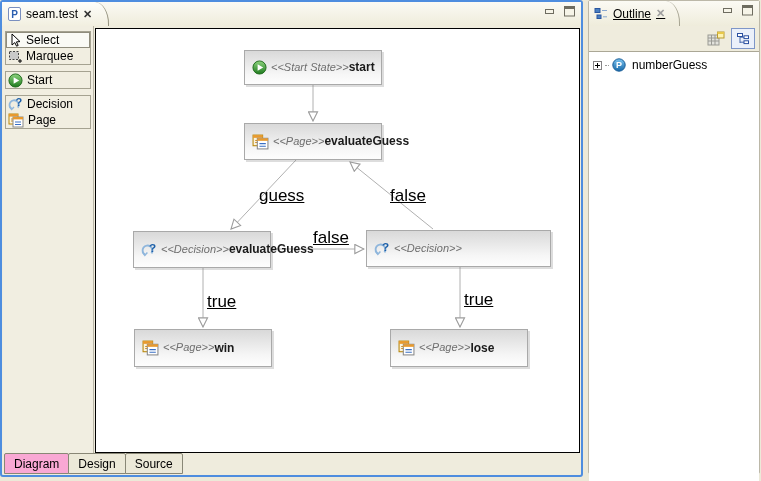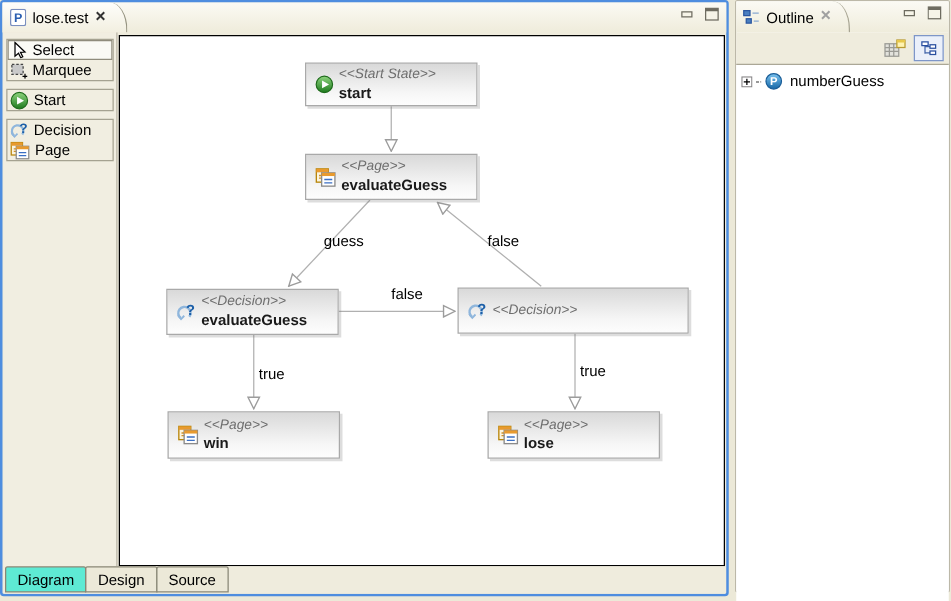--- a/index.html
+++ b/index.html
@@ -68,25 +68,25 @@
   .node {
     position: absolute;
     display: flex; align-items: center;
     padding-left: 7px;
     background: linear-gradient(#D9D9D9, #F6F6F6 70%, #FDFDFD);
     border: 1px solid #A9A9A9;
     box-shadow: 2px 2px 0 rgba(120,120,120,0.25);
     cursor: default;
   }
   .node-icon { margin-right: 4px; display: flex; }
-  .node-text { flex: 1; display: flex; flex-direction: column; align-items: flex-start; line-height: 1.25; }
+  .node-text { flex: 1; display: flex; flex-direction: row; align-items: center; line-height: 1.25; }
   .stereotype { font-style: italic; color: #6E6E6E; font-size: 11px; white-space: nowrap; }
   .node-name { font-weight: bold; color: #1A1A1A; font-size: 12px; white-space: nowrap; }
 
-  .tlabel { position: absolute; font-size: 12px; color: #000; white-space: nowrap; }
+  .tlabel { position: absolute; font-size: 17px; color: #000; white-space: nowrap; text-decoration: underline; }
 
   
   .n-start  { left: 148px; top: 21px;  width: 138px; height: 35px; }
   .n-dguess { left: 148px; top: 94px;  width: 138px; height: 37px; }
   .n-eguess { left: 37px;  top: 202px; width: 138px; height: 37px; }
   .n-erem   { left: 270px; top: 201px; width: 185px; height: 37px; }
   .n-win    { left: 38px;  top: 300px; width: 138px; height: 38px; }
   .n-lose   { left: 294px; top: 300px; width: 138px; height: 38px; }
 
   .l-guess  { left: 163px; top: 157px; }
@@ -100,40 +100,41 @@
     position: absolute; left: 1px; right: 1px; bottom: 0; height: 22px;
     display: flex; align-items: flex-start; padding-left: 1px;
     background: #EFECDD;
   }
   .btab {
     height: 21px; padding: 3px 9px 0 9px;
     border: 1px solid #898776;
     border-top-left-radius: 2px; border-top-right-radius: 2px;
     background: #ECE9D8; margin-right: -1px; cursor: pointer;
   }
-  .btab.selected { background: #5eead4; position: relative; z-index: 2; }
+  .btab.selected { background: #f9a8d4; position: relative; z-index: 2; }
 
   
   .outline-group {
     position: absolute; left: 588px; top: 0;
     width: 172px; height: 474px;
     border: 1px solid #BCB8A8;
     border-radius: 2px;
     background: #FFFFFF;
   }
   .outline-tabrow {
     position: relative; height: 25px;
     background: linear-gradient(#FBFAF4, #EFECDB);
   }
   .otab {
     position: absolute; left: 0; top: 0; height: 25px;
     display: flex; align-items: center; gap: 5px;
     padding: 0 14px 0 5px;
     border-right: 1px solid #A8A593;
     border-top-right-radius: 14px 22px;
+    text-decoration: underline;
   }
   .otab .tab-close { color: #A0A0A0; }
   .outline-toolbar {
     height: 26px; background: #EFECDD;
     border-bottom: 1px solid #ABA796;
     display: flex; justify-content: flex-end; align-items: center;
     gap: 3px; padding-right: 4px;
   }
   .tool-btn { width: 24px; height: 21px; display: flex; align-items: center; justify-content: center; cursor: pointer; }
   .tool-btn.pressed { border: 1px solid #7E96C8; background: #EBF0FA; }
@@ -162,21 +163,21 @@
 </svg>
 
 <div class="editor-group">
 
   <div class="editor-tabrow">
     <div class="etab">
       <svg width="13" height="14">
           <rect x="0.5" y="0.5" width="12" height="13" rx="1.5" fill="#fff" stroke="#7A8FBF"></rect>
           <text x="6.5" y="10.5" text-anchor="middle" font-size="10" font-weight="bold" fill="#2B5FB0" font-family="Liberation Sans, sans-serif">P</text>
         </svg>
-      <span class="etab-label">lose.test</span>
+      <span class="etab-label">seam.test</span>
       <span class="tab-close">✕</span>
     </div>
     <div class="minmax">
       <span class="mm-btn">
         <svg width="12" height="11">
             <rect x="1.5" y="3.5" width="8" height="4" fill="#F6F4E8" stroke="#6E6C60"></rect>
           </svg>
       </span>
       <span class="mm-btn">
         <svg width="12" height="11">

